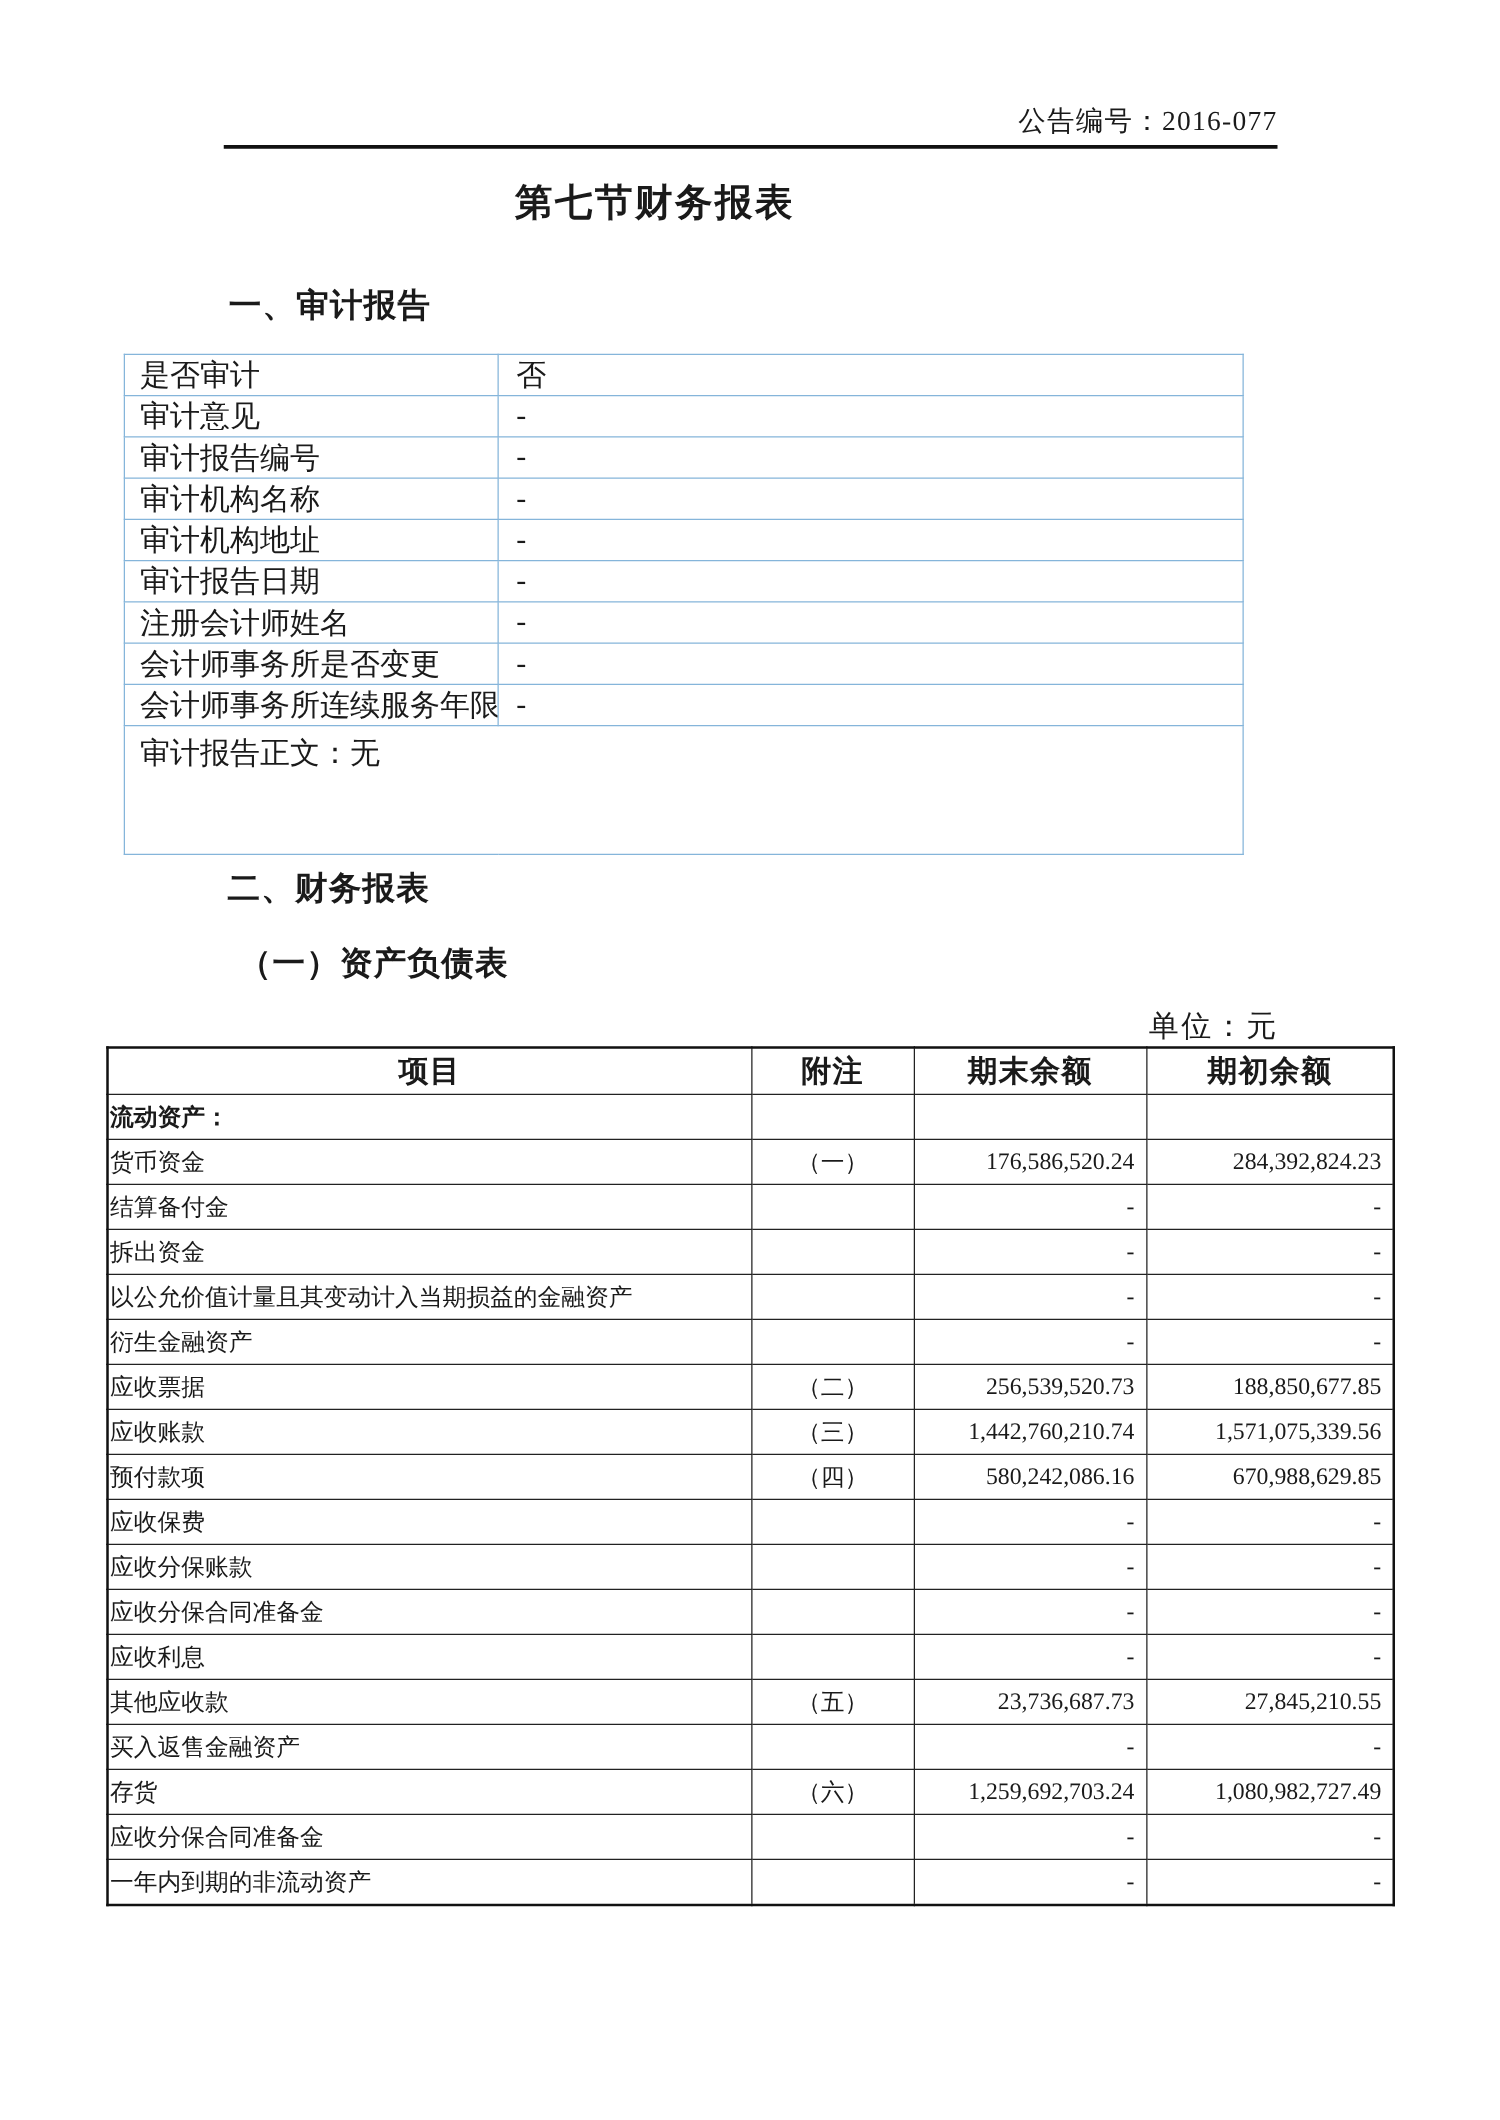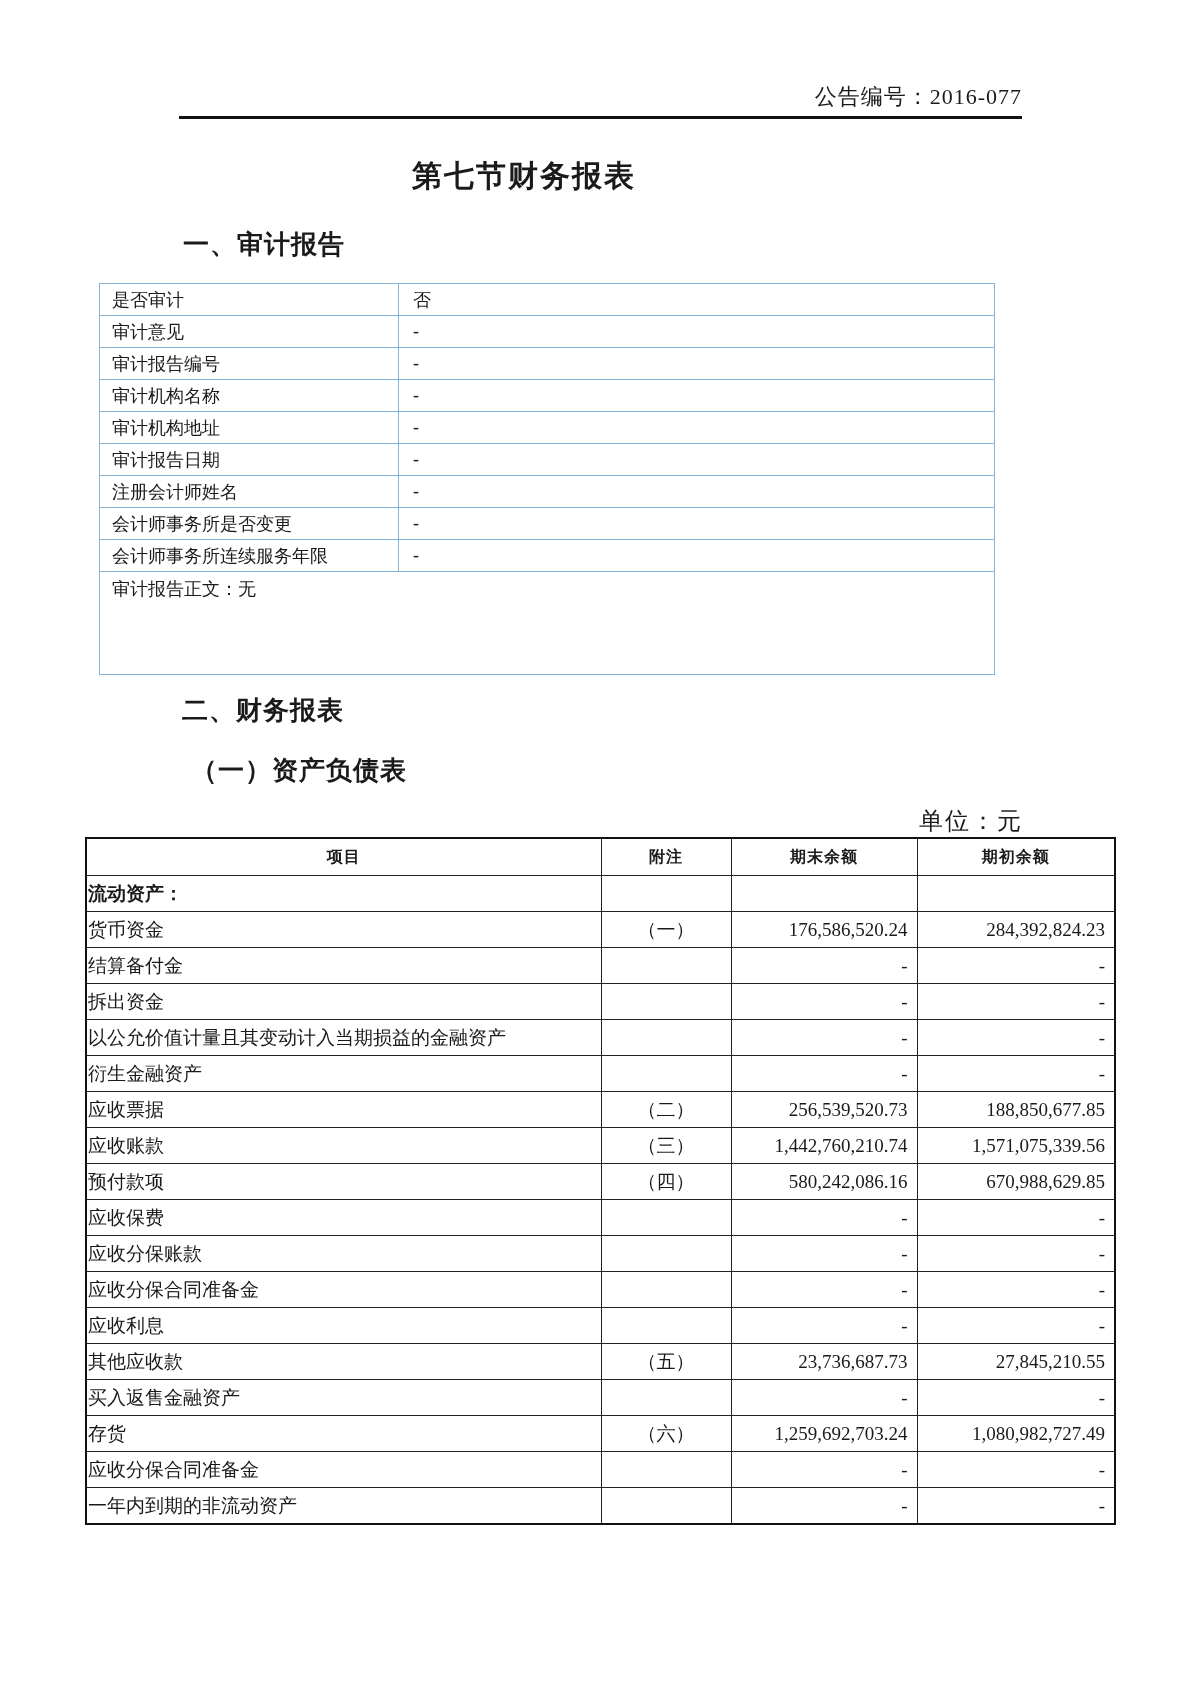--- a/index.html
+++ b/index.html
@@ -15,21 +15,21 @@
 
   .ann-no {
     position:absolute; top:82px; right:178px;
     font-size:22px; letter-spacing:1px;margin-left:37px;
   }
   .header-rule {
     position:absolute; top:116px; left:179px;
     width:843px; height:3px; background:#111;
   }
   .doc-title {
-    position:absolute; top:156px; left:0; width:1048px;
+    position:absolute; top:142px; left:0; width:1048px;
     text-align:center; font-size:30px; font-weight:bold;
     font-family:"Liberation Sans","DejaVu Sans",sans-serif;
     letter-spacing:2px;
   }
   .sec-heading {
     position:absolute; font-size:26px; font-weight:bold;
     font-family:"Liberation Sans","DejaVu Sans",sans-serif;
     letter-spacing:1px;
   }
   #h-audit { top:227px; left:183px; }
@@ -37,41 +37,41 @@
   #h-bs    { top:753px; left:191px; }
   .unit-label {
     position:absolute; top:805px; right:177px;
     font-size:24px; letter-spacing:2px;font-family:Liberation Serif, serif;
   }
 
   
   table.audit {
     position:absolute; top:283px; left:99px;
     width:895px; border-collapse:collapse; table-layout:fixed;
-    font-size:18px;
+    font-size:24px;
   }
   table.audit td {
     border:1px solid #85b5da;
     height:31px; padding:0 6px 0 12px;
     vertical-align:middle; overflow:hidden; white-space:nowrap;
   }
   table.audit td.a-val { padding-left:14px; }
   table.audit tr.a-footer td {
     height:97px; vertical-align:top; padding-top:5px;
   }
 
   
   table.bs {
     position:absolute; top:837px; left:85px;
     width:1029px; border-collapse:collapse; table-layout:fixed;
     font-size:19px; border:2px solid #111;
   }
   table.bs th {
     border:1px solid #222; height:34px;
-    font-size:16px; font-weight:bold;
+    font-size:24px; font-weight:bold;
     font-family:"Liberation Sans","DejaVu Sans",sans-serif;
     text-align:center; vertical-align:middle; letter-spacing:1px;
   }
   table.bs td {
     border:1px solid #222; height:33px;
     vertical-align:middle; overflow:hidden; white-space:nowrap;
   }
   table.bs td.c-item { text-align:left; }
   table.bs td.c-note { text-align:center; }
   table.bs td.c-amt  { text-align:right; padding-right:9px; }

